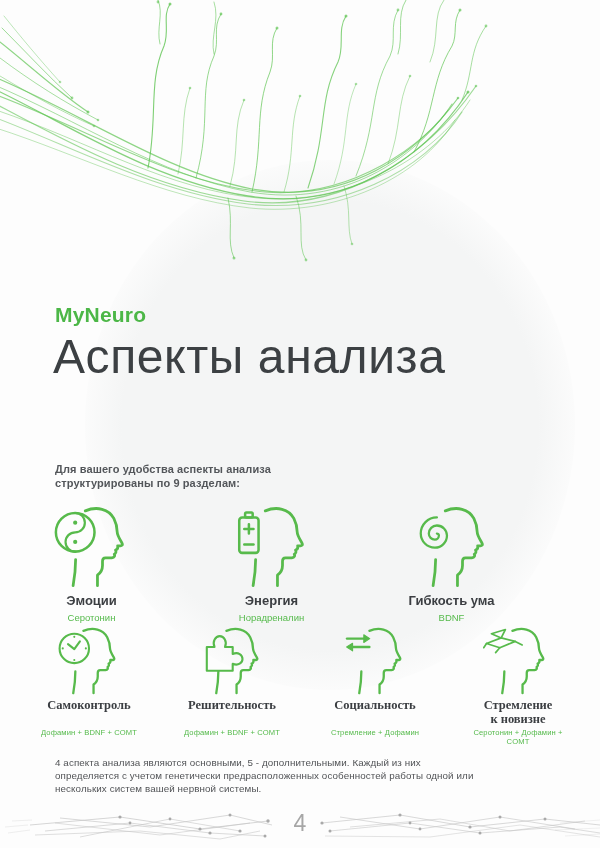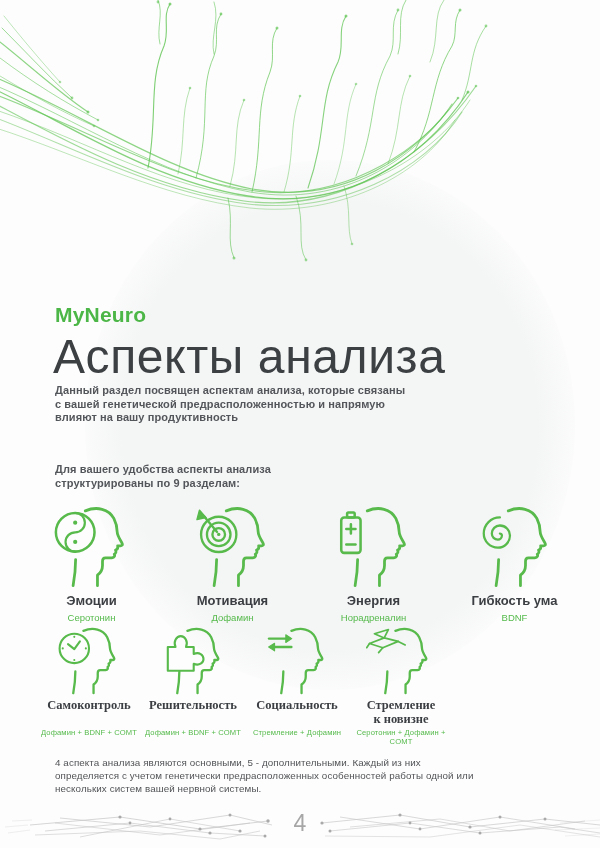--- a/index.html
+++ b/index.html
@@ -32,21 +32,21 @@
   .intro{
     position:absolute;left:55px;top:384px;width:420px;
     font-size:11px;line-height:13.6px;font-weight:700;color:#53565a;
     white-space:pre-line;letter-spacing:.1px;
   }
   .section-note{
     position:absolute;left:55px;top:463px;width:360px;
     font-size:11px;line-height:13.6px;font-weight:700;color:#53565a;
     white-space:pre-line;letter-spacing:.1px;
   }
-  .grid{position:absolute;display:flex;}
+  .grid{position:absolute;display:flex;gap:39px;}
   .grid.row1{left:21px;top:505px;}
   .grid.row2{left:37px;top:626px;}
   .cell{display:flex;flex-direction:column;align-items:center;text-align:center;}
   .row1 .cell{width:141px;}
   .row2 .cell{width:104px;}
   .aspect-icon{color:#57ba4b;display:block;}
   .row1 .aspect-icon{width:84px;height:84px;}
   .row2 .aspect-icon{width:70px;height:70px;}
   .a-label{
     font-weight:700;color:#3b3e42;white-space:pre-line;
@@ -143,54 +143,36 @@
       <circle cx="300" cy="96" r="1.3" opacity=".55"></circle>
         <circle cx="356" cy="84" r="1.3" opacity=".5"></circle>
       <circle cx="410" cy="76" r="1.3" opacity=".55"></circle>
         <circle cx="158" cy="2" r="1.4" opacity=".6"></circle>
     </g>
   </svg>
 
   <div class="content">
     <div class="brand">MyNeuro</div>
     <div class="title">Аспекты анализа</div>
-    <div class="intro">Данный раздел посвящен аспектам анализа, которые связаны
-с вашей генетической предрасположенностью и напрямую
-влияют на вашу продуктивность</div>
     <div class="section-note">Для вашего удобства аспекты анализа
 структурированы по 9 разделам:</div>
 
     <div class="grid row1">
       <div class="cell">
         <svg class="aspect-icon" viewBox="0 0 100 100">
           <use href="#head-outline"></use>
           <g fill="none" stroke="currentColor" stroke-width="3" stroke-linecap="round">
             <circle cx="30" cy="32.5" r="23"></circle>
             <path stroke-width="2.6" d="M30,9.5 a11.5,11.5 0 0 1 0,23 a11.5,11.5 0 0 0 0,23"></path>
             <circle cx="30" cy="21" r="2.5" fill="currentColor" stroke="none"></circle>
             <circle cx="30" cy="44" r="2.5" fill="currentColor" stroke="none"></circle>
           </g>
         </svg>
         <div class="a-label">Эмоции</div>
         <div class="a-sys">Серотонин</div>
-      </div>
-      <div class="cell">
-        <svg class="aspect-icon" viewBox="0 0 100 100">
-          <use href="#head-outline"></use>
-          <g fill="none" stroke="currentColor" stroke-width="2.8" stroke-linecap="round">
-            <circle cx="33" cy="35" r="21"></circle>
-            <circle cx="33" cy="35" r="14"></circle>
-            <circle cx="33" cy="35" r="7.5"></circle>
-            <circle cx="33" cy="35" r="2" fill="currentColor" stroke="none"></circle>
-            <path d="M16,14 L31,32"></path>
-            <path d="M18,15 L7,17.5 L10,6 Z" fill="currentColor" stroke-width="1.5" stroke-linejoin="round"></path>
-          </g>
-        </svg>
-        <div class="a-label">Мотивация</div>
-        <div class="a-sys">Дофамин</div>
       </div>
       <div class="cell">
         <svg class="aspect-icon" viewBox="0 0 100 100">
           <use href="#head-outline"></use>
           <g fill="none" stroke="currentColor" stroke-width="3" stroke-linecap="round" stroke-linejoin="round">
             <rect x="11" y="15" width="23" height="42" rx="3.5"></rect>
             <rect x="18" y="9" width="9" height="6" rx="1.5"></rect>
             <path d="M22.5,23 L22.5,34 M17,28.5 L28,28.5"></path>
             <path d="M17,47 L28,47"></path>
           </g>

